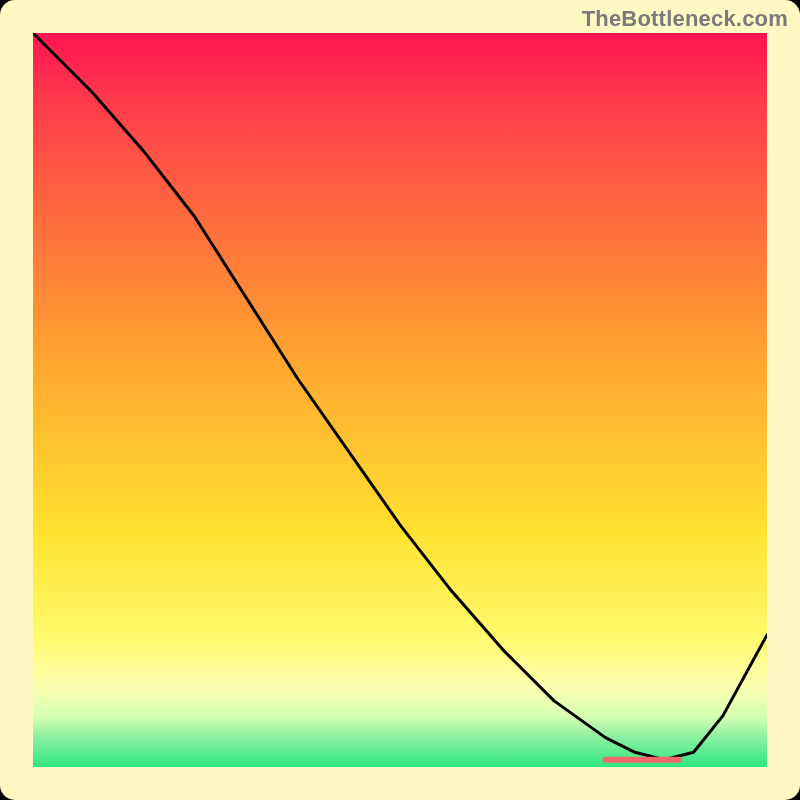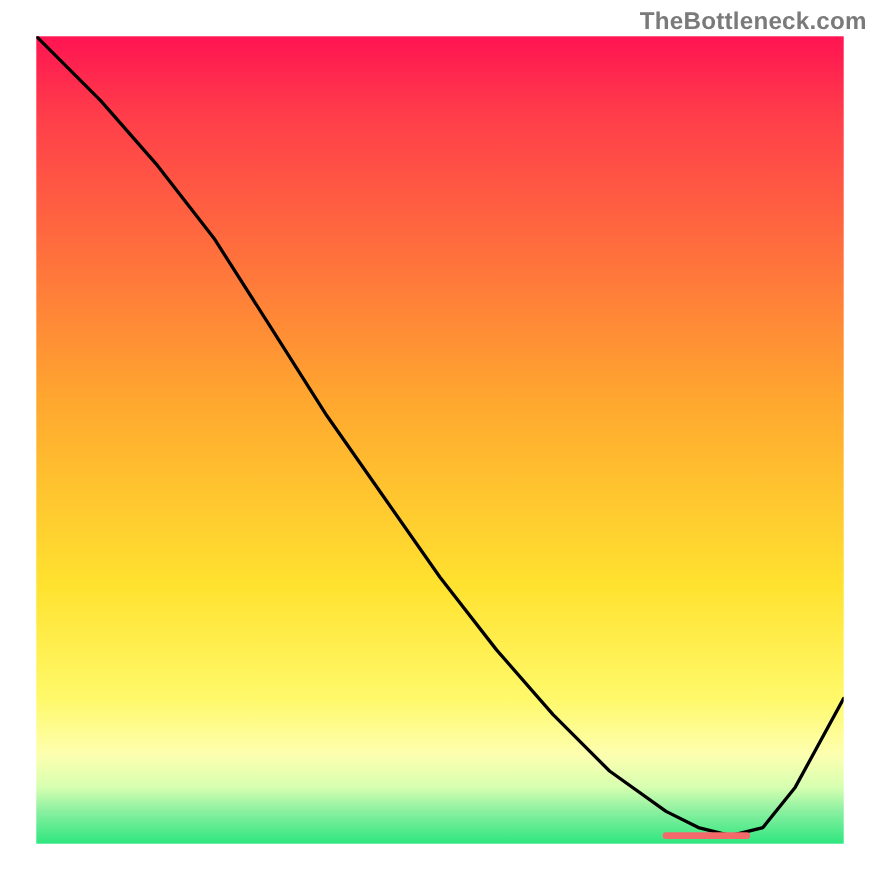--- a/index.html
+++ b/index.html
@@ -8,21 +8,22 @@
     width: 800px;
     height: 800px;
     background: #000;
     font-family: Arial, Helvetica, sans-serif;
     overflow: hidden;
   }
   .outer {
     position: relative;
     width: 800px;
     height: 800px;
-    background: #ffffff;
+    background: #fef9c3;
+    border-radius: 15px;
   }
   .plot {
     position: absolute;
     left: 33px;
     top: 33px;
     width: 734px;
     height: 734px;
     
   }
   .attribution {

